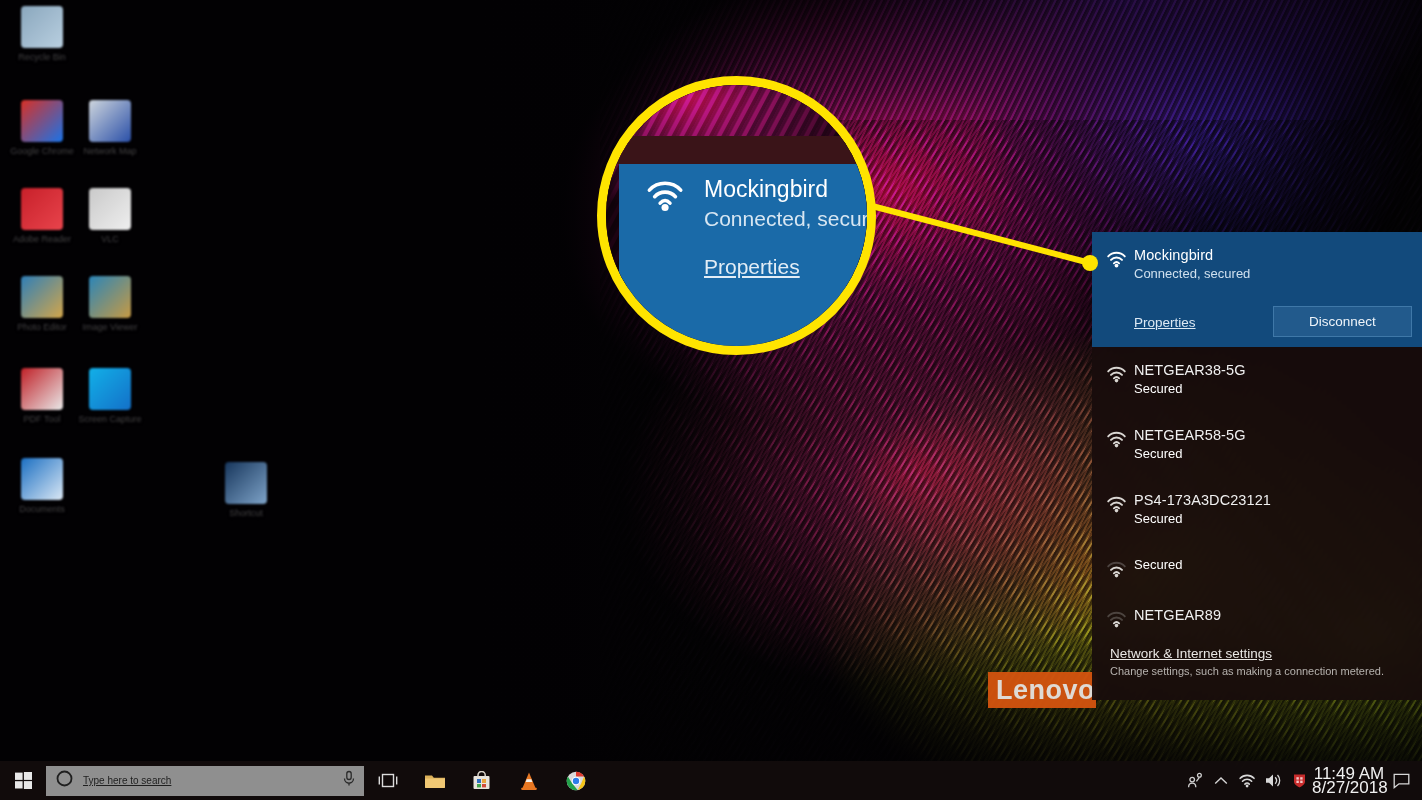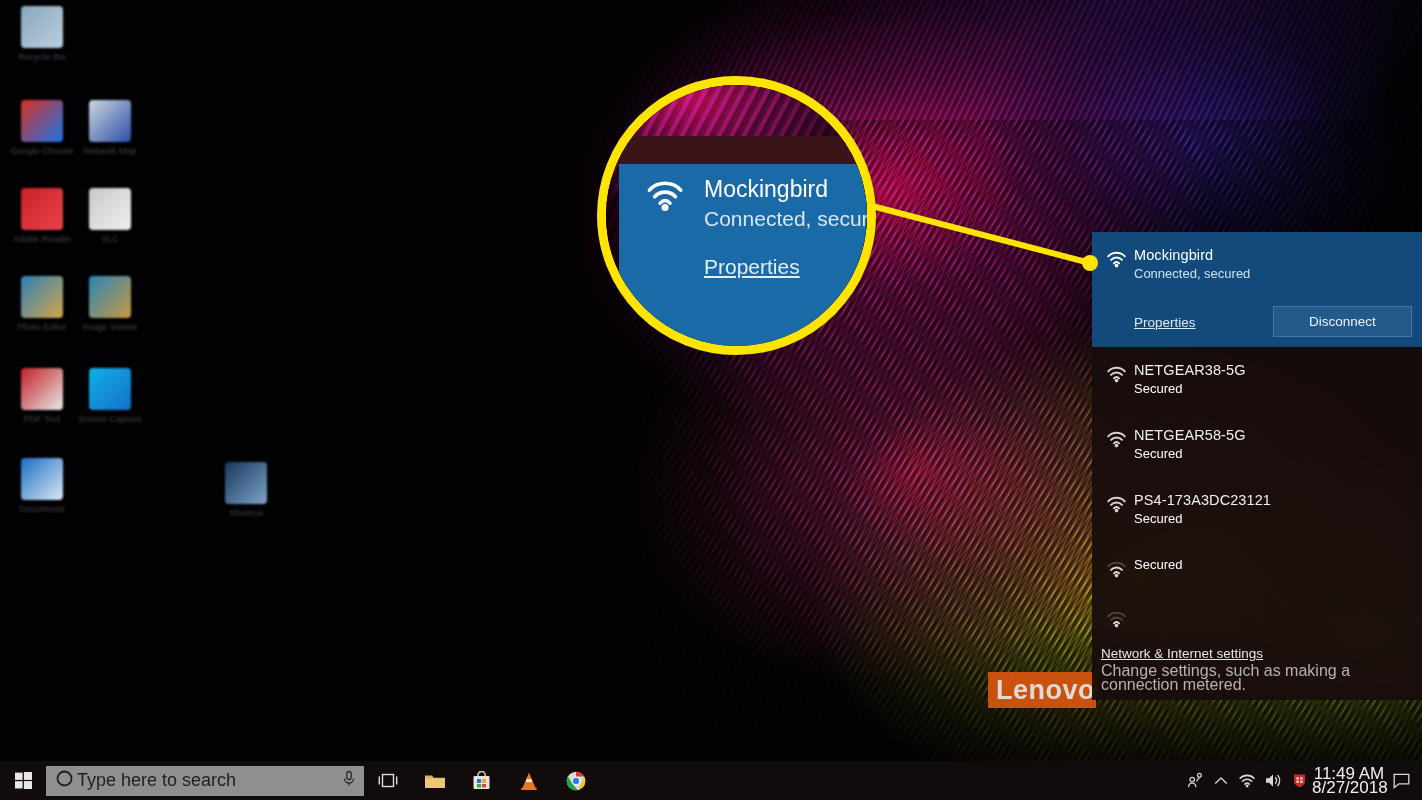--- a/index.html
+++ b/index.html
@@ -219,32 +219,32 @@
     background: #124a7c;
     padding-bottom: 8px;
   }
 
   
   #settings-footer {
     position: absolute;
     left: 0; right: 0;
     top: 412px;
     height: 40px;
-    padding-left: 9px;
+    padding-left: 18px;
   }
   #network-settings-link {
     font-size: 13.5px;
     color: #e9e7e4;
     text-decoration: underline;
     cursor: pointer;
     line-height: 20px;
     display: inline-block;
   }
   #settings-sub {
-    font-size: 16px;
+    font-size: 11px;
     color: #b6b2ae;
     line-height: 14px;
   }
 
   
   #callout-line {
     position: absolute;
     left: 0; top: 0;
     width: 1422px; height: 800px;
     pointer-events: none;
@@ -344,23 +344,24 @@
     width: 318px;
     height: 30px;
     background: #8f8f8f;
     display: flex;
     align-items: center;
     padding: 0 8px 0 10px;
     cursor: text;
   }
   #search-placeholder {
     flex: 1;
-    font-size: 18px;
+    font-size: 10px;
     color: #1f1f1f;
-    margin-left: 4px;
+    margin-left: 10px;
+    text-decoration: underline;
   }
   .tb-icon {
     width: 47px; height: 39px;
     display: flex; align-items: center; justify-content: center;
     cursor: pointer;
   }
   #tray {
     position: absolute;
     right: 0; top: 0;
     height: 39px;
@@ -548,20 +549,23 @@
             <div class="wifi-ico">
               <svg width="22" height="18" viewBox="0 0 22 18">
                 <g fill="none" stroke-width="1.9" stroke-linecap="round">
                   <path d="M2.2 6.4 C6.6 1.6 14.4 1.6 18.8 6.4" stroke="rgba(200,200,200,0.28)"></path>
                   <path d="M5.0 9.9 C8.0 6.7 13.0 6.7 16.0 9.9" stroke="rgba(200,200,200,0.28)"></path>
                   <path d="M7.9 13.3 C9.6 11.5 11.4 11.5 13.1 13.3" stroke="#d9d6d2"></path>
                 </g>
                 <circle cx="10.5" cy="15.6" r="1.8" fill="#d9d6d2"></circle>
               </svg>
             </div>
+            <div class="txt">
+              <div class="net-name">NETGEAR89</div>
+            </div>
           </div>
         </div>
     </div>
 
     <div id="settings-footer">
       <a id="network-settings-link">Network &amp; Internet settings</a>
       <div id="settings-sub">Change settings, such as making a connection metered.</div>
     </div>
 
   </div>

